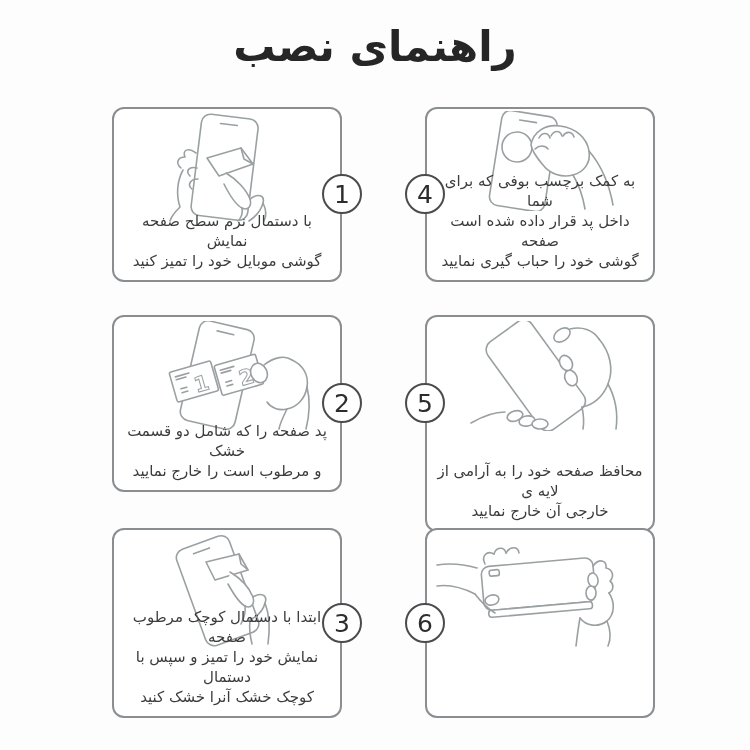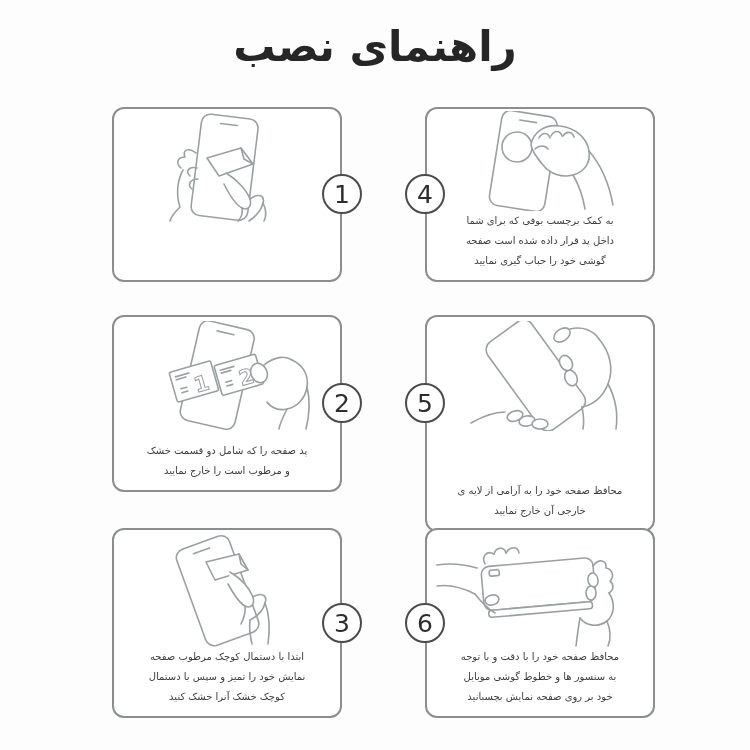--- a/index.html
+++ b/index.html
@@ -15,21 +15,21 @@
   .b5{left:425px;top:315px;height:217px;}
   .b3{left:112px;top:528px;height:190px;}
   .b6{left:425px;top:528px;height:190px;}
   .illus{position:absolute;left:50%;transform:translateX(-50%);}
   .illus svg{display:block;}
   .ln{fill:none;stroke:#9aa0a2;stroke-width:1.6;stroke-linecap:round;stroke-linejoin:round;}
   .lnf{fill:#ffffff;stroke:#9aa0a2;stroke-width:1.6;stroke-linecap:round;stroke-linejoin:round;}
   .digit{fill:none;stroke:#9aa0a2;stroke-width:1;font-size:21px;font-weight:bold;
          font-family:"DejaVu Sans",sans-serif;}
   .caption{position:absolute;bottom:9px;left:8px;right:8px;text-align:center;direction:rtl;
-           font-size:10px;line-height:20px;color:#3c3c3c;white-space:pre-line;}
+           font-size:15px;line-height:20px;color:#3c3c3c;white-space:pre-line;}
   .num-circle{position:absolute;width:40px;height:40px;border-radius:50%;background:#ffffff;
               border:2px solid #4b4b4d;box-sizing:border-box;display:flex;align-items:center;
               justify-content:center;font-size:25px;color:#2d2d2d;z-index:3;}
   .c1{left:322px;top:174px;} .c2{left:322px;top:383px;} .c3{left:322px;top:603px;}
   .c4{left:405px;top:174px;} .c5{left:405px;top:383px;} .c6{left:405px;top:603px;}
 </style>
 </head>
 <body>
 
 <div id="canvas">
@@ -54,20 +54,22 @@
           <path class="ln" d="M141 90 C145 98 144 104 142 108"></path>
         </g>
         <g>
           <path class="ln" d="M74 40 C66 34 60 37 63 44 C56 44 53 50 59 55"></path>
           <path class="ln" d="M75 55 C67 53 63 58 68 63"></path>
           <path class="ln" d="M76 66 C68 66 65 72 70 76"></path>
           <path class="ln" d="M61 57 C55 68 54 82 58 94 C52 100 49 104 48 108"></path>
         </g>
       </svg>
     </div>
+    <div class="caption">با دستمال نرم سطح صفحه نمایش
+گوشی موبایل خود را تمیز کنید</div>
   </div>
 
   <div class="step-box b2">
     <div class="illus" style="top:4px">
       <svg width="210" height="110" viewBox="0 0 210 110">
         <g transform="rotate(13 95 55)">
           <rect class="lnf" x="67" y="3" width="56" height="102" rx="9"></rect>
           <line class="ln" x1="85" y1="11" x2="102" y2="11"></line>
         </g>
         <g transform="rotate(-16 100 55)">
@@ -193,23 +195,20 @@
         <g>
           <path class="ln" d="M158 30 C164 22 172 24 171 32 C177 33 180 40 175 45 C179 48 179 54 174 57"></path>
           <ellipse class="lnf" cx="158" cy="44" rx="5" ry="7" transform="rotate(-10 158 44)"></ellipse>
           <ellipse class="lnf" cx="156" cy="57" rx="5" ry="7"></ellipse>
           <path class="ln" d="M174 57 C180 66 180 78 172 85 C163 92 151 90 145 82"></path>
           <path class="ln" d="M172 85 C176 95 176 103 173 110"></path>
           <path class="ln" d="M145 82 C143 93 142 102 141 110"></path>
         </g>
       </svg>
     </div>
-    <div class="caption">محافظ صفحه خود را با دقت و با توجه
-به سنسور ها و خطوط گوشی موبایل
-خود بر روی صفحه نمایش بچسبانید</div>
   </div>
 
   <div class="num-circle c1">1</div>
   <div class="num-circle c2">2</div>
   <div class="num-circle c3">3</div>
   <div class="num-circle c4">4</div>
   <div class="num-circle c5">5</div>
   <div class="num-circle c6">6</div>
 
 </div>

